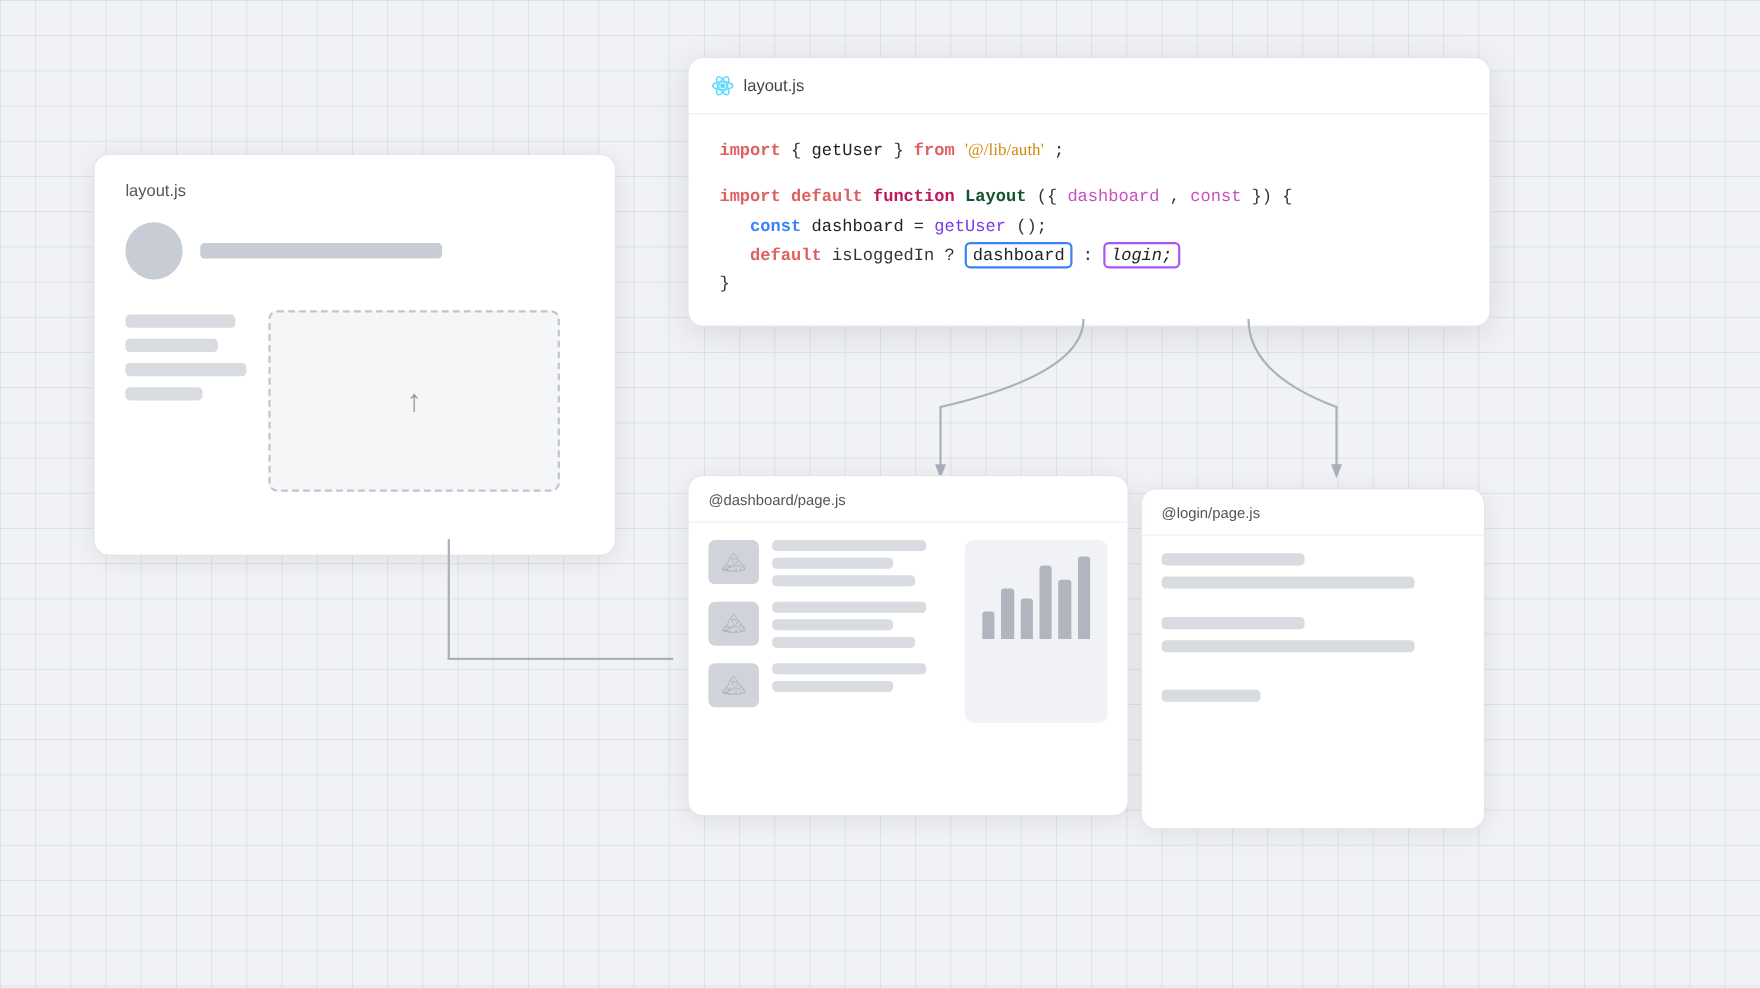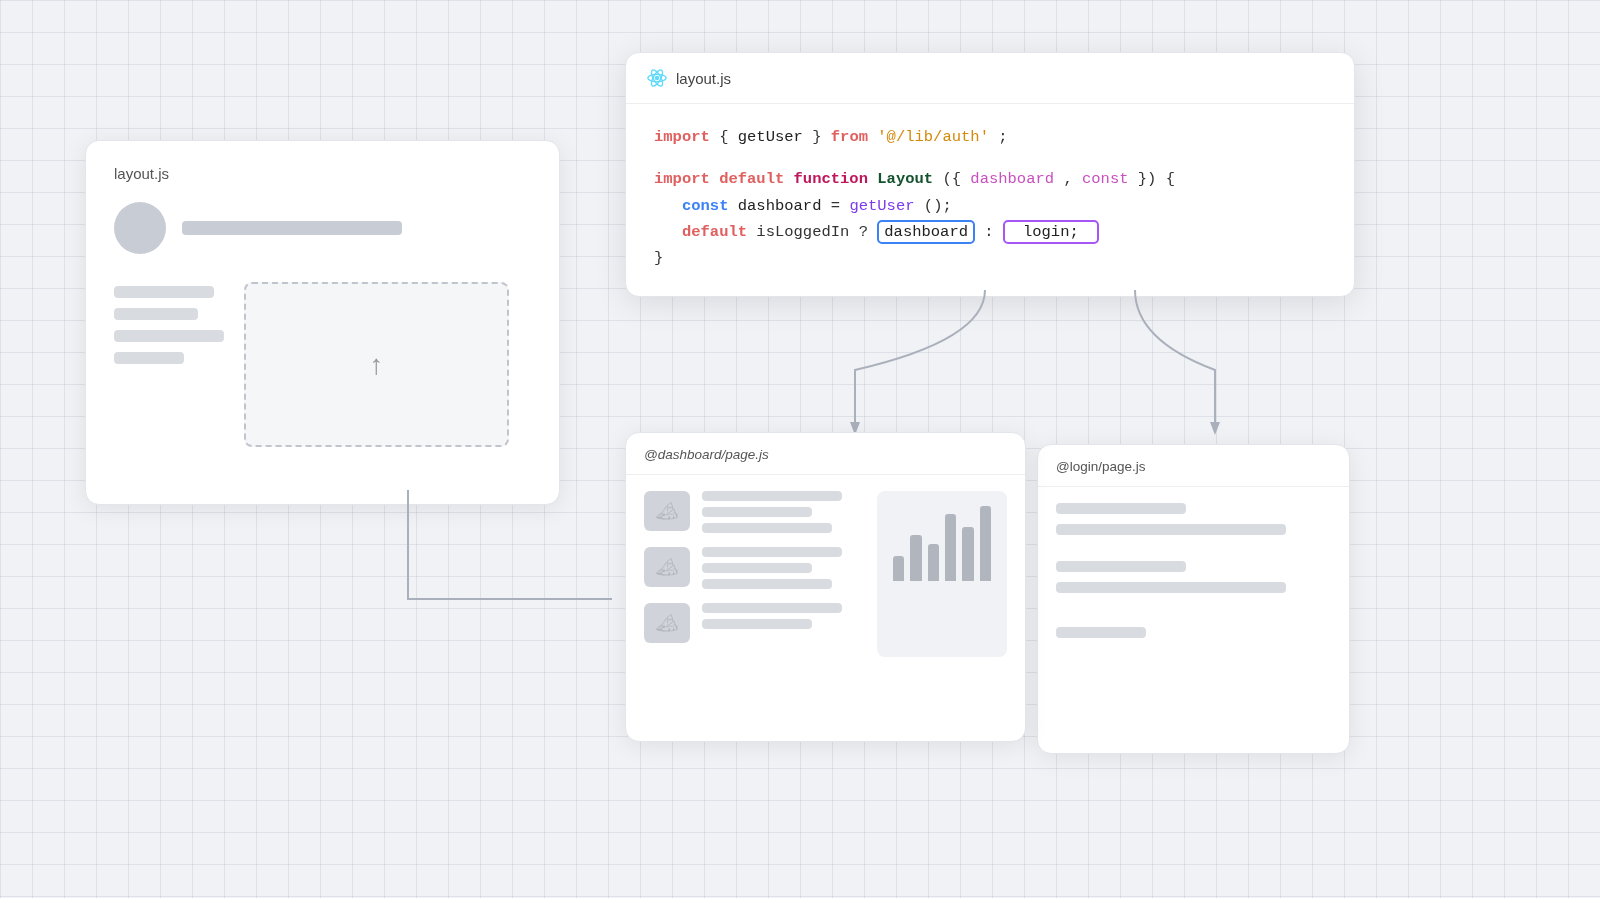--- a/index.html
+++ b/index.html
@@ -132,21 +132,21 @@
     }
     .code-body {
       padding: 20px 28px 24px;
       font-family: 'Menlo', 'Monaco', 'Courier New', monospace;
       font-size: 15.5px;
       line-height: 1.7;
     }
     .code-line { display: block; }
     .kw-import { color: #e06060; font-weight: 600; }
     .kw-from   { color: #e06060; font-weight: 600; }
-    .str       { color: #d4890a; }
+    .str       { color: #d4890a; font-family: Liberation Serif, serif; }
     .kw-export { color: #e06060; font-weight: 600; }
     .kw-default{ color: #e06060; font-weight: 600; }
     .kw-function{ color: #be185d; font-weight: 600; }
     .fn-name   { color: #14532d; font-weight: 600; }
     .param     { color: #c850c0; }
     .kw-const  { color: #3b82f6; font-weight: 600; }
     .fn-call   { color: #7c3aed; }
     .kw-return { color: #e06060; font-weight: 600; }
     .punct     { color: #333; }
     .ident     { color: #222; }
@@ -155,22 +155,23 @@
       background: transparent;
       border: 2px solid #3b82f6;
       border-radius: 5px;
       padding: 1px 5px;
       color: #222;
     }
     .highlight-purple {
       background: transparent;
       border: 2px solid #a855f7;
       border-radius: 5px;
-      padding: 1px 18px;
+      padding: 1px 5px;
       color: #222;
+      font-style: italic;
     }
 
     
     .arrows-svg {
       position: absolute;
       top: 280px;
       left: 625px;
       width: 730px;
       height: 200px;
       pointer-events: none;
@@ -192,21 +193,20 @@
       border: 1.5px solid #e2e5ea;
       box-shadow: 0 4px 24px rgba(0,0,0,0.08);
       overflow: hidden;
     }
     .panel-dashboard {
       width: 410px;
       min-height: 310px;
       margin-right: 16px;
       z-index: 2;
       position: relative;
-      font-style: italic;
     }
     .panel-login {
       width: 320px;
       min-height: 280px;
       position: relative;
       left: -5px;
       top: 12px;
       z-index: 1;
     }
 

